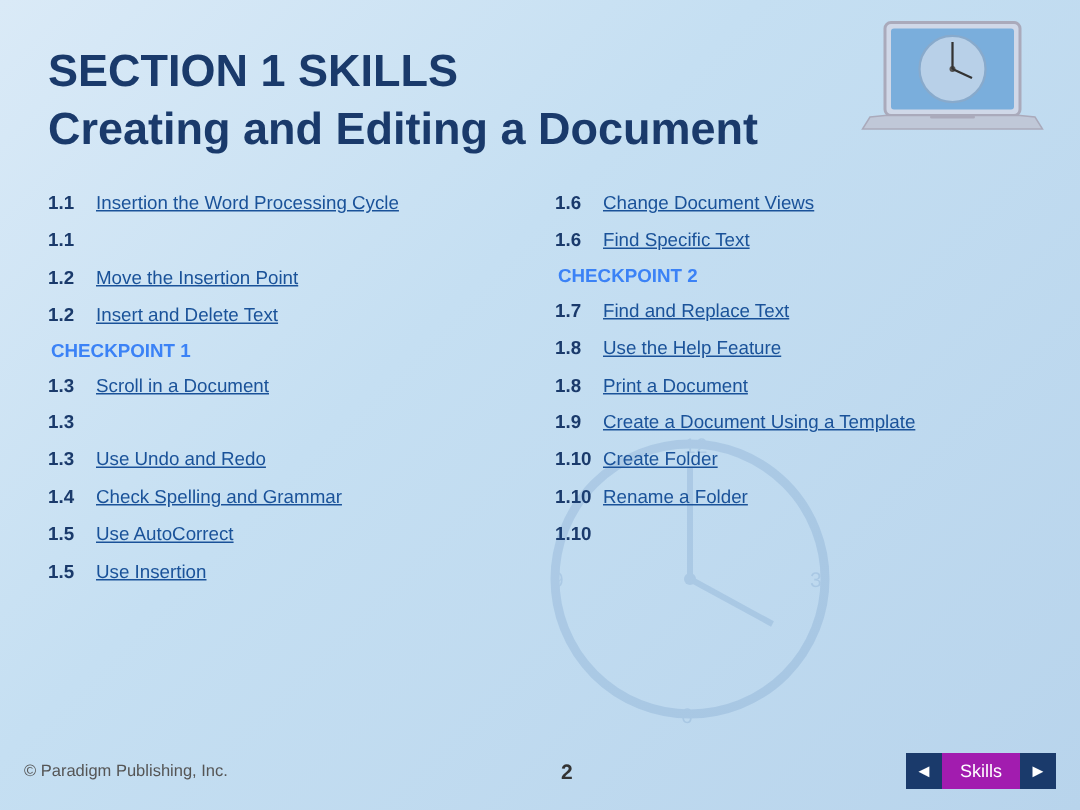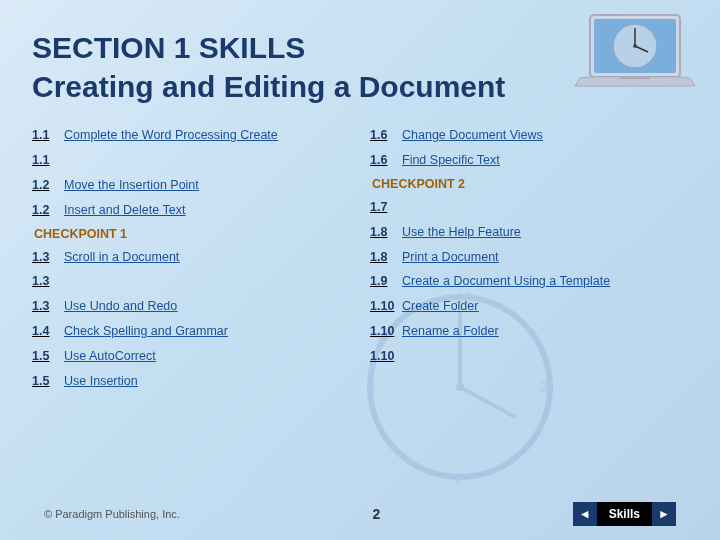--- a/index.html
+++ b/index.html
@@ -63,56 +63,55 @@
     .col-right {
       padding-left: 10px;
     }
 
     .item {
       display: flex;
       align-items: flex-end;
       gap: 4px;
       padding: 3px 0;
       line-height: 1.35;
-      text-decoration: underline;
     }
 
     .item-num {
       font-size: 12.5px;
       font-weight: bold;
       color: #1a3a6b;
       min-width: 28px;
       flex-shrink: 0;
     }
 
     .item-label {
       font-size: 12.5px;
       color: #1a5299;
       text-decoration: underline;
       cursor: pointer;
     }
 
     .checkpoint {
       font-size: 12.5px;
       font-weight: bold;
-      color: #a16207;
+      color: #3b82f6;
       padding: 3px 0;
       margin-left: 2px;
     }
 
     
     .footer {
       position: absolute;
       bottom: 14px;
       left: 0;
       right: 0;
       display: flex;
       align-items: center;
       justify-content: space-between;
-      padding: 0 44px;
+      padding: 0 16px;
     }
 
     .footer-copy {
       font-size: 11px;
       color: #555;
     }
 
     .footer-page {
       font-size: 14px;
       color: #333;
@@ -132,24 +131,24 @@
       width: 24px;
       height: 24px;
       display: flex;
       align-items: center;
       justify-content: center;
       cursor: pointer;
       font-size: 12px;
     }
 
     .nav-skills {
-      background: #000000;
+      background: #a21caf;
       color: white;
       font-size: 12px;
-      font-weight: bold;
+      font-weight: normal;
       padding: 4px 12px;
       height: 24px;
       display: flex;
       align-items: center;
     }
 
     
     .clock-bg {
       position: absolute;
       right: 160px;
@@ -197,21 +196,21 @@
       <span>SECTION 1 SKILLS</span><br>
       <span>Creating and Editing a Document</span>
     </div>
   </div>
 
   <div class="content">
 
     <div class="col col-left" id="left-col">
         <div class="item">
           <span class="item-num">1.1</span>
-          <span class="item-label">Complete the Word Processing Create</span>
+          <span class="item-label">Insertion the Word Processing Cycle</span>
         </div>
         <div class="item">
           <span class="item-num">1.1</span>
         </div>
         <div class="item">
           <span class="item-num">1.2</span>
           <span class="item-label">Move the Insertion Point</span>
         </div>
         <div class="item">
           <span class="item-num">1.2</span>
@@ -248,20 +247,21 @@
           <span class="item-num">1.6</span>
           <span class="item-label">Change Document Views</span>
         </div>
         <div class="item">
           <span class="item-num">1.6</span>
           <span class="item-label">Find Specific Text</span>
         </div>
         <div class="checkpoint">CHECKPOINT 2</div>
         <div class="item">
           <span class="item-num">1.7</span>
+          <span class="item-label">Find and Replace Text</span>
         </div>
         <div class="item">
           <span class="item-num">1.8</span>
           <span class="item-label">Use the Help Feature</span>
         </div>
         <div class="item">
           <span class="item-num">1.8</span>
           <span class="item-label">Print a Document</span>
         </div>
         <div class="item">

